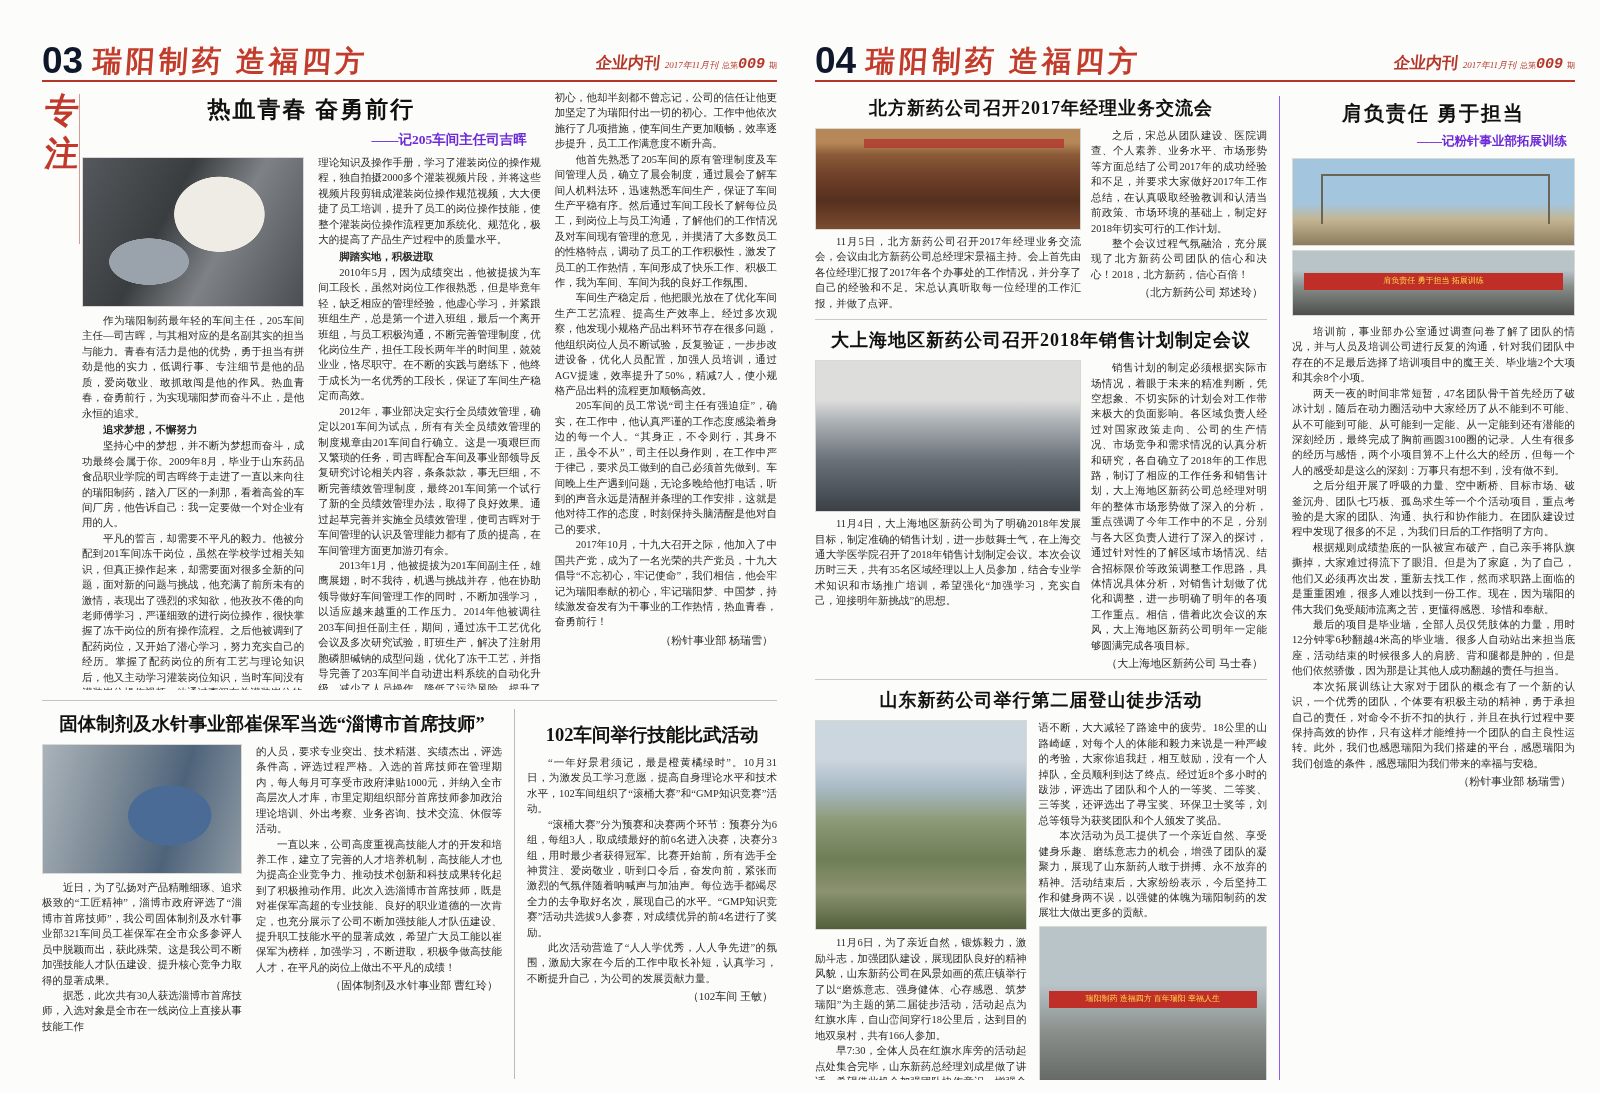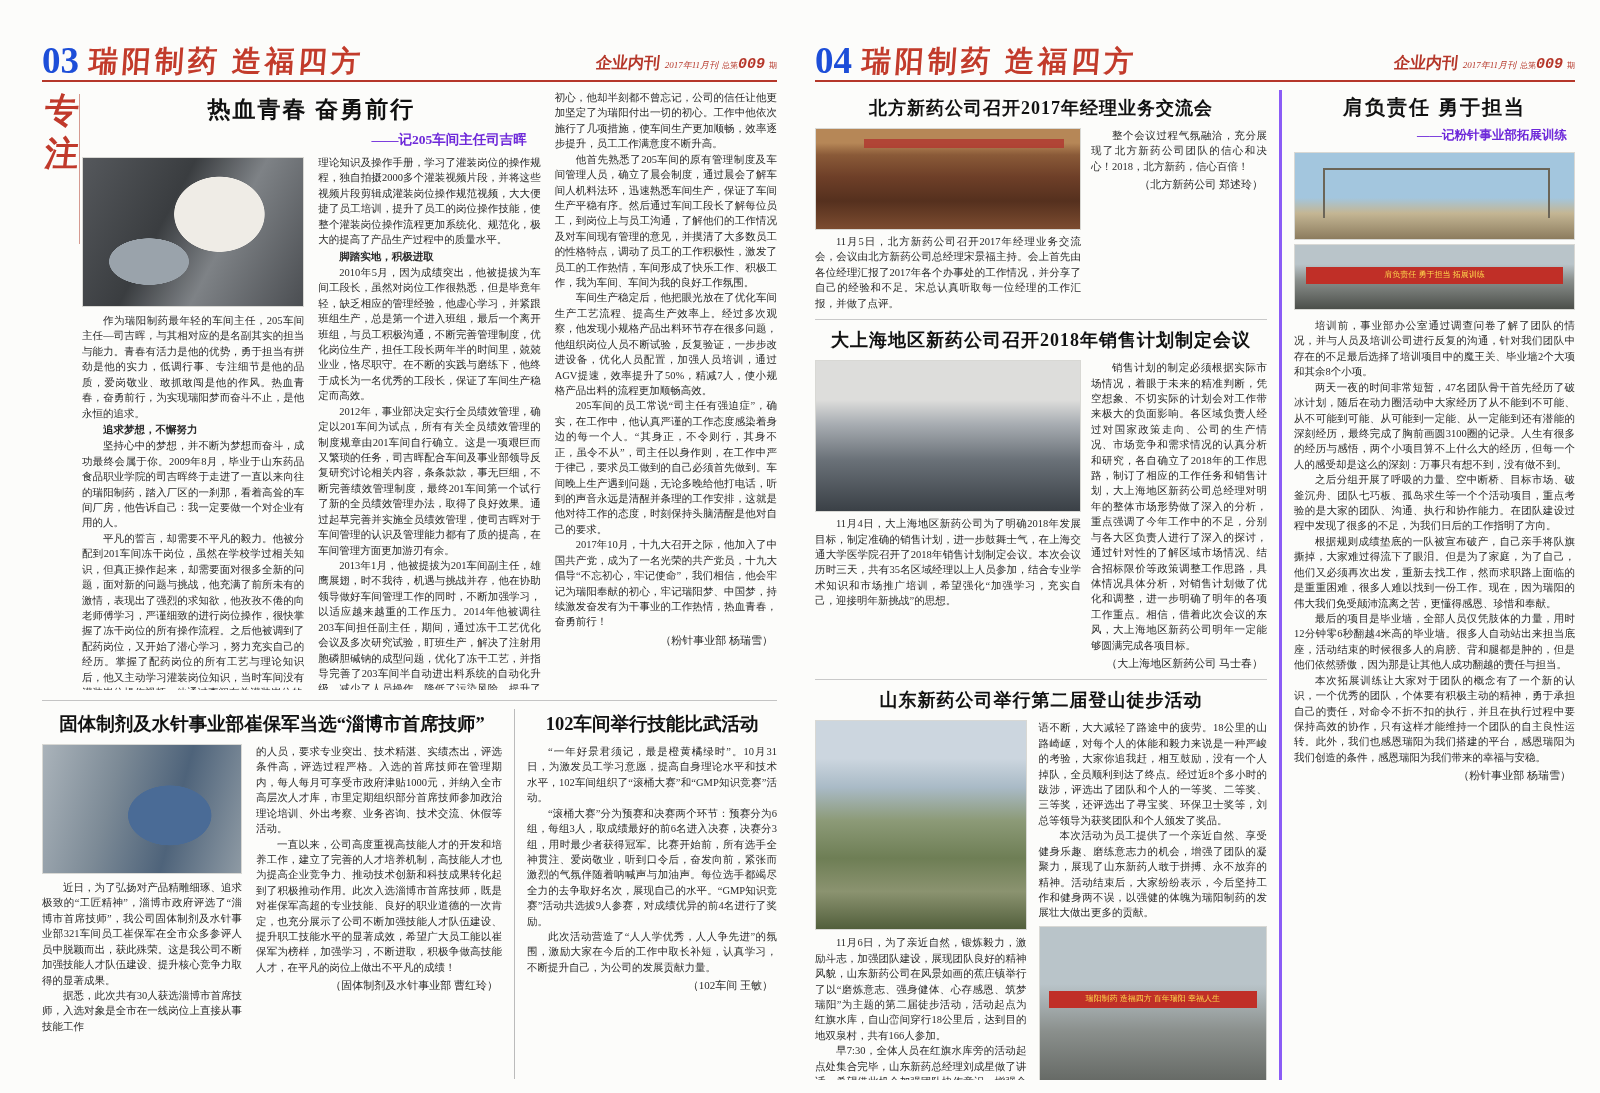--- a/index.html
+++ b/index.html
@@ -10,22 +10,22 @@
     color:#2a2a2a;overflow:hidden;
   }
   .page{position:absolute;top:30px;height:1050px;overflow:hidden;}
   #pageL{left:42px;width:735px;}
   #pageR{left:815px;width:760px;}
 
   
   .masthead{display:flex;align-items:flex-end;justify-content:space-between;
     border-bottom:2px solid #b5372a;padding-bottom:4px;height:46px;}
   .mh-left{display:flex;align-items:flex-end;gap:10px;}
-  .mh-pageno{font-size:37px;font-weight:bold;color:#1d4ed8;line-height:.85;
-    font-family:Liberation Serif, serif;}
+  .mh-pageno{font-size:37px;font-weight:bold;color:#0f172a;line-height:.85;
+    font-family:Liberation Sans, sans-serif;}
   .mh-slogan{font-size:29px;font-weight:bold;color:#c23b2b;line-height:1;
     transform:skewX(-4deg);letter-spacing:4px;}
   .mh-right{color:#b5372a;white-space:nowrap;padding-bottom:2px;}
   .mh-pub{font-size:16px;font-weight:bold;transform:skewX(-6deg);display:inline-block;}
   .mh-date{font-size:9px;font-style:italic;margin-left:5px;}
   .mh-issue-sm{font-size:8px;margin-left:4px;}
   .mh-issue-no{font-size:15px;font-weight:bold;font-style:italic;font-family:Liberation Mono, monospace;}
 
   
   .copy{font-size:10.5px;line-height:1.47;text-align:justify;}
@@ -55,36 +55,36 @@
 
   .hrule{border-top:1px solid #c4c4c4;margin:10px 0 8px 0;}
 
   .bottomL{display:flex;height:370px;}
   .botA{width:460px;display:flex;flex-direction:column;}
   .botA .art-title{font-size:18.5px;margin:2px 0 8px 0;}
   .botA-body{display:grid;grid-template-columns:200px 1fr;column-gap:14px;flex:1;overflow:hidden;}
   .botA-photo{height:128px;margin-bottom:6px;}
   .vrule{border-left:1px solid #bbb;margin:0 12px;}
   .botB{flex:1;display:flex;flex-direction:column;overflow:hidden;}
-  .botB .art-title{font-size:18.5px;margin:2px 0 8px 0;}
+  .botB .art-title{font-size:18.5px;margin:13px 0 8px 0;}
 
   
   .p4wrap{display:flex;margin-top:8px;height:990px;}
   .p4main{width:452px;display:flex;flex-direction:column;overflow:hidden;}
   .p4main .art-title{font-size:18px;margin:6px 0 8px 0;letter-spacing:1px;}
   .a1body{display:grid;grid-template-columns:266px 1fr;column-gap:10px;}
   .a1left .photo{height:100px;margin-bottom:4px;}
   .a2left .photo{height:150px;margin-bottom:4px;}
   .a3grid{display:grid;grid-template-columns:1fr 1.08fr;column-gap:12px;flex:1;overflow:hidden;}
   .a3p1{height:208px;margin-bottom:5px;}
   .a3p2{height:190px;margin:5px 0 3px 0;}
   .sep{border-top:1px solid #c9c9c9;margin:8px 0 2px 0;}
 
-  .sidebar{flex:1;display:flex;flex-direction:column;border-left:3px solid #8b5cf6;
-    padding-left:12px;margin-left:12px;overflow:hidden;}
+  .sidebar{flex:1;display:flex;flex-direction:column;border-left:1px solid #8b5cf6;
+    padding-left:12px;margin-left:12px;overflow:hidden;margin-top:6px;}
   .sidebar .art-title{font-size:20px;letter-spacing:2px;margin-top:4px;}
   .sidebar .art-sub{font-size:12.5px;margin:6px 8px 8px 0;}
   .sb-photo1{height:86px;margin-bottom:4px;}
   .sb-photo2{height:64px;margin-bottom:8px;}
 
   
   .photo{position:relative;overflow:hidden;border:1px solid #d8d8d4;}
   .ph-lead{background:
     radial-gradient(ellipse 34% 42% at 62% 38%, #efece6 0 60%, rgba(0,0,0,0) 61%),
     radial-gradient(ellipse 30% 26% at 30% 70%, #9aa3ab 0 60%, rgba(0,0,0,0) 61%),
@@ -208,20 +208,21 @@
       <div>
         <h3 class="art-title">北方新药公司召开2017年经理业务交流会</h3>
         <div class="a1body">
           <div class="a1left">
             <div class="photo ph-conf1"></div>
             <div class="copy">
                 <p class="t-p">11月5日，北方新药公司召开2017年经理业务交流会，会议由北方新药公司总经理宋景福主持。会上首先由各位经理汇报了2017年各个办事处的工作情况，并分享了自己的经验和不足。宋总认真听取每一位经理的工作汇报，并做了点评。</p>
               </div>
           </div>
           <div class="copy">
+              <p class="t-p">之后，宋总从团队建设、医院调查、个人素养、业务水平、市场形势等方面总结了公司2017年的成功经验和不足，并要求大家做好2017年工作总结，在认真吸取经验教训和认清当前政策、市场环境的基础上，制定好2018年切实可行的工作计划。</p>
               <p class="t-p">整个会议过程气氛融洽，充分展现了北方新药公司团队的信心和决心！2018，北方新药，信心百倍！</p>
               <p class="t-by">（北方新药公司 郑述玲）</p>
             </div>
         </div>
       </div>
 
       <div class="sep"></div>
 
       <div>
         <h3 class="art-title">大上海地区新药公司召开2018年销售计划制定会议</h3>

